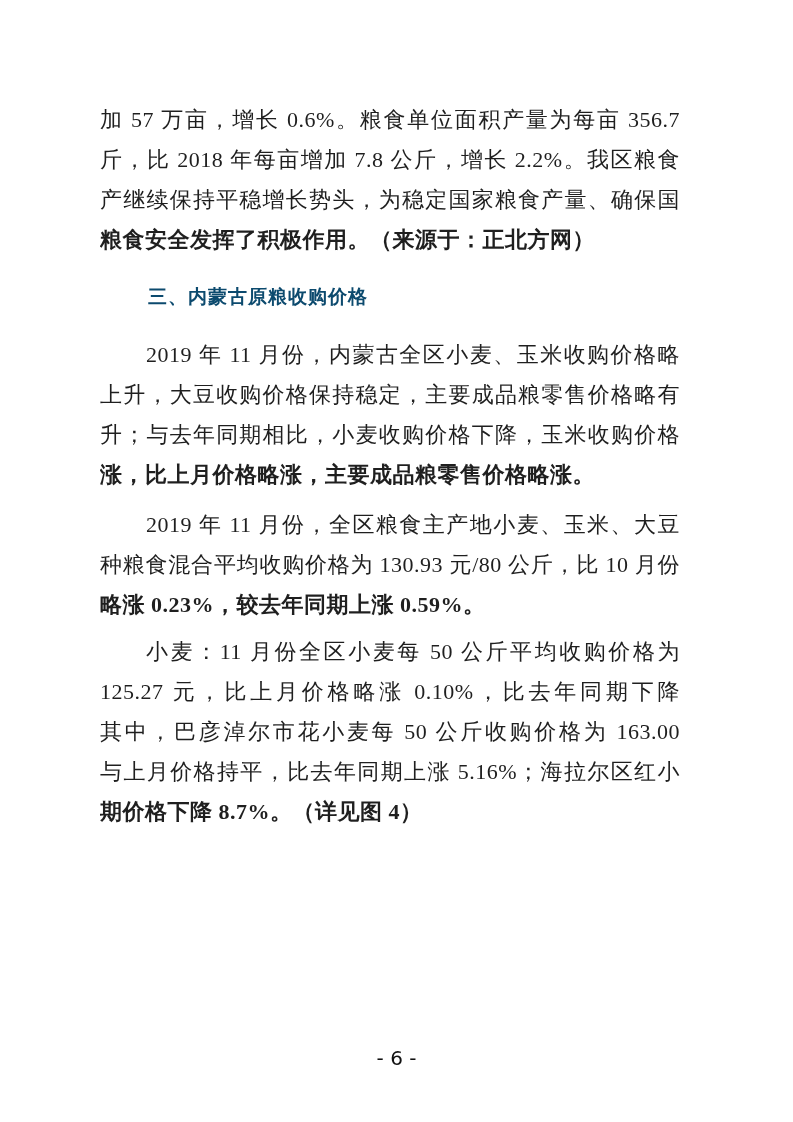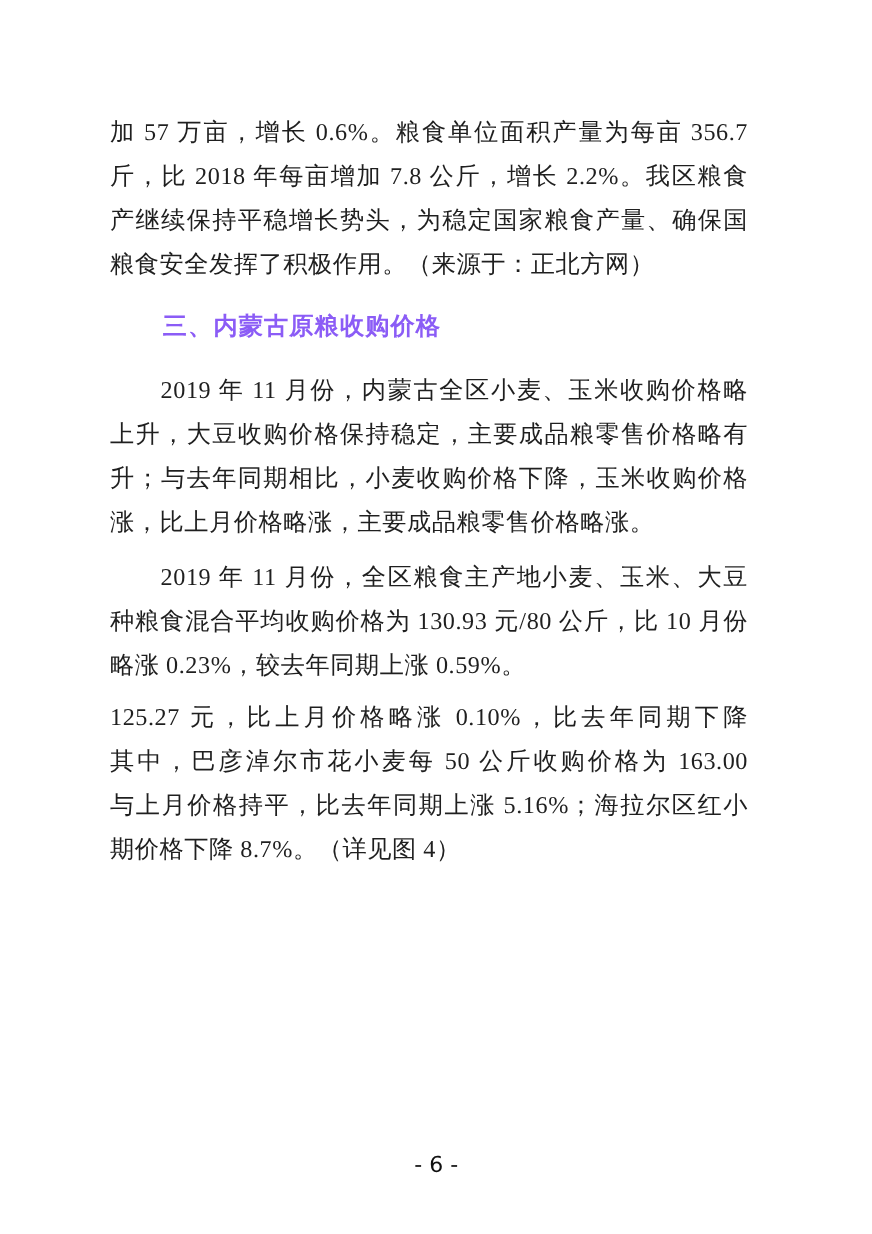--- a/index.html
+++ b/index.html
@@ -32,26 +32,26 @@
   .line {
     font-size: 22px;
     line-height: 40px;
     height: 40px;
     overflow: hidden;
     text-align: justify;
     text-justify: inter-character;
     letter-spacing: 0.5px;
   }
   .just { text-align-last: justify; }
-  .end  { text-align-last: left; }
+  .end  { text-align-last: left; font-weight: bold; }
   .indent { text-indent: 46px; }
   .heading {
-    font-size: 22px;
+    font-size: 19px;
     font-weight: bold;
-    color: #8b5cf6;
+    color: #0c4a6e;
     line-height: 40px;
     height: 40px;
     margin: 17px 0 18px 0;
     text-indent: 48px;
     letter-spacing: 1px;
   }
   #p3 { margin-top: 10px; }
   #p4 { margin-top: 7px; }
   .page-number {
     position: absolute;
@@ -87,20 +87,21 @@
       <div class="line end">涨，比上月价格略涨，主要成品粮零售价格略涨。</div>
     </div>
 
     <div class="para" id="p3">
       <div class="line just indent">2019 年 11 月份，全区粮食主产地小麦、玉米、大豆三</div>
       <div class="line just">种粮食混合平均收购价格为 130.93 元/80 公斤，比 10 月份</div>
       <div class="line end">略涨 0.23%，较去年同期上涨 0.59%。</div>
     </div>
 
     <div class="para" id="p4">
+      <div class="line just indent">小麦：11 月份全区小麦每 50 公斤平均收购价格为</div>
       <div class="line just">125.27 元，比上月价格略涨 0.10%，比去年同期下降 0.06%。</div>
       <div class="line just">其中，巴彦淖尔市花小麦每 50 公斤收购价格为 163.00 元，</div>
       <div class="line just">与上月价格持平，比去年同期上涨 5.16%；海拉尔区红小麦</div>
       <div class="line end">期价格下降 8.7%。（详见图 4）</div>
     </div>
 
   </div>
 
   <div class="page-number">- 6 -</div>
 </div>

